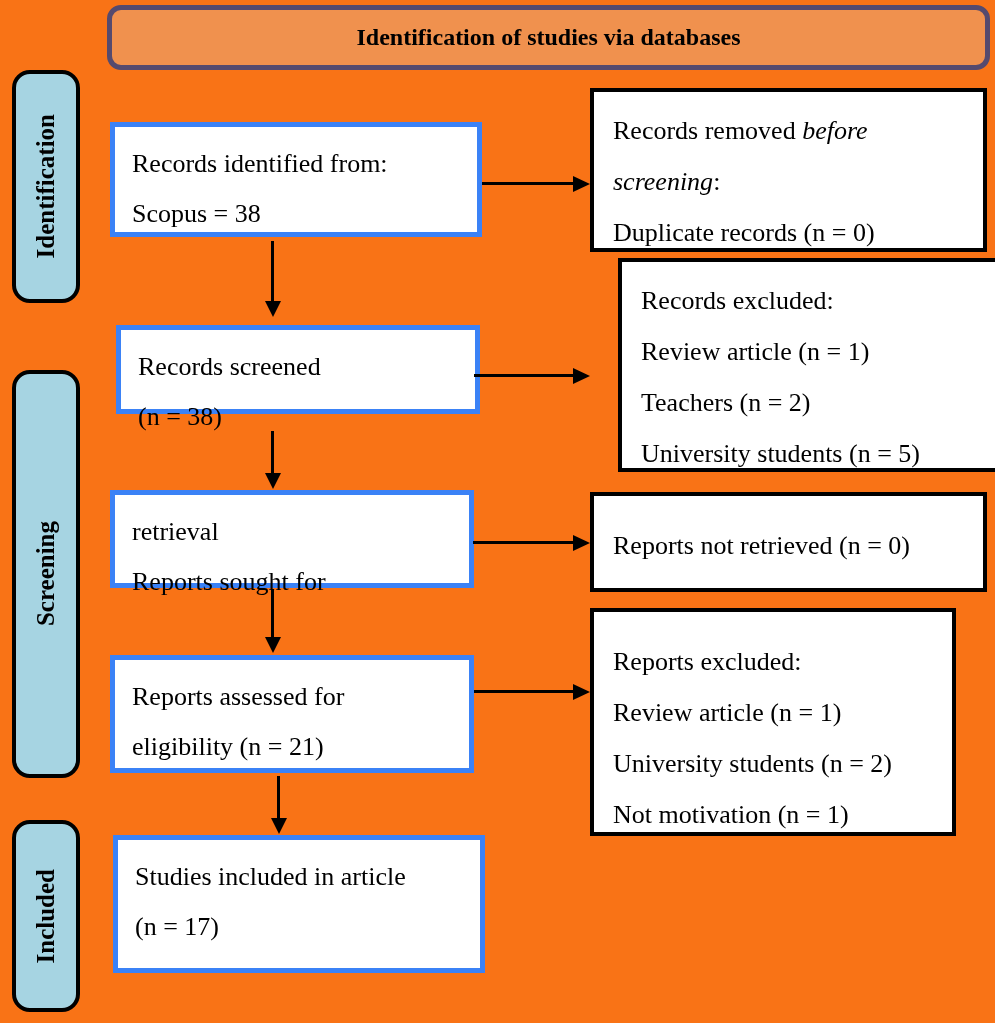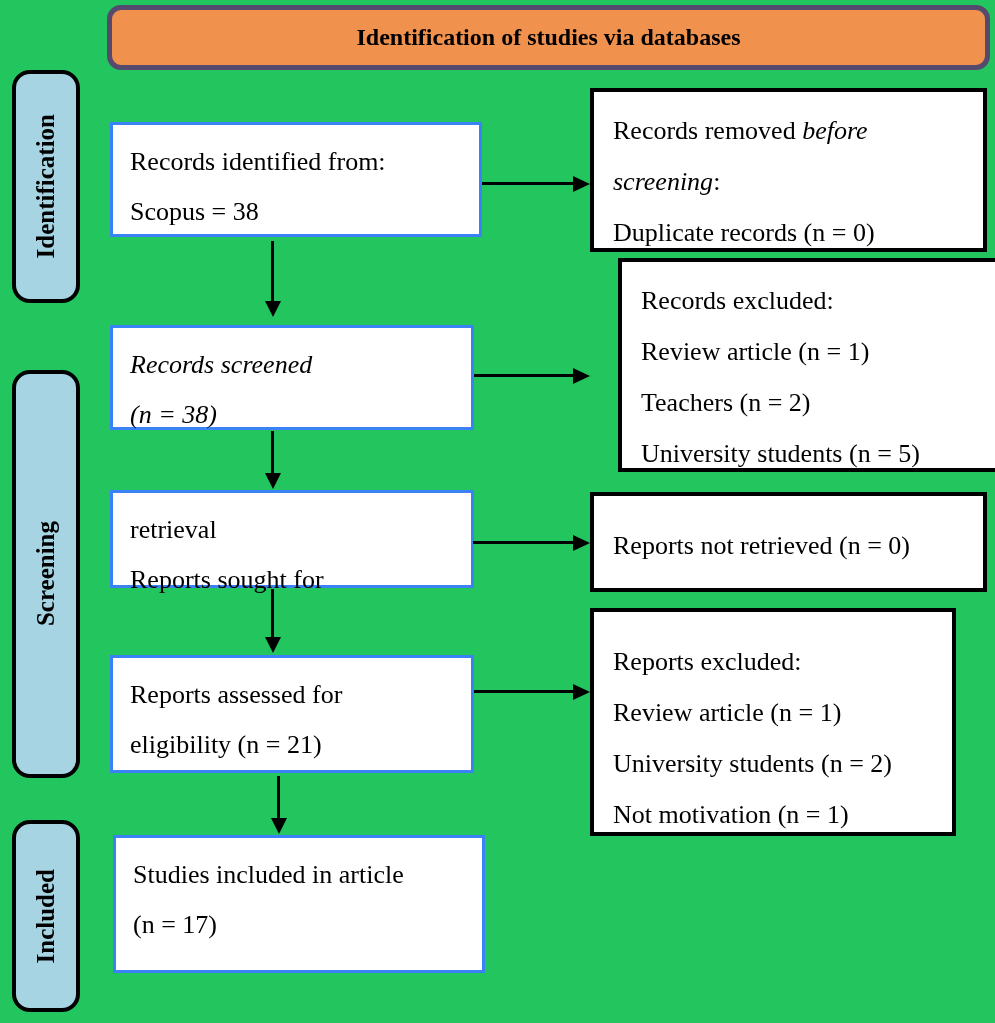--- a/index.html
+++ b/index.html
@@ -1,17 +1,17 @@
 <!DOCTYPE html>
 <html style="--banner-fill: #F0914E; --banner-border: #554A6E; --stage-fill: #A6D4E2;"><head>
 <meta charset="utf-8">
 <style>
   html,body { margin:0; padding:0; background:#fff; }
   .canvas {
-    position:relative; width:995px; height:1023px; background:#22c55e;
+    position:relative; width:995px; height:1023px; background:#f97316;
     font-family:"Liberation Serif", serif; color:#000; overflow:hidden;
   }
   .banner {
     position:absolute; left:107px; top:5px; width:883px; height:65px;
     box-sizing:border-box; border:5px solid var(--banner-border,#554A6E);
     background:var(--banner-fill,#F0914E); border-radius:14px;
     display:flex; align-items:center; justify-content:center;
   }
   .banner span { font-weight:bold; font-size:24px; }
   .stage {
@@ -21,31 +21,31 @@
   }
   .stage .vtext {
     writing-mode:vertical-rl; transform:rotate(180deg);
     font-weight:bold; font-size:25px; white-space:nowrap;
   }
   .stage-identification { top:70px;  height:233px; }
   .stage-screening      { top:370px; height:408px; }
   .stage-included       { top:820px; height:192px; }
   .fbox {
     position:absolute; box-sizing:border-box; background:#fff;
-    border:3px solid #3b82f6; font-size:26px; line-height:50px;
+    border:5px solid #3b82f6; font-size:26px; line-height:50px;
     padding:12px 8px 0 17px;
   }
   .sbox {
     position:absolute; box-sizing:border-box; background:#fff;
     border:4px solid #000; font-size:26px; line-height:51px;
     padding:13px 8px 0 19px;
   }
   .fbox div, .sbox div { white-space:nowrap; }
   .fb-identified { left:110px; top:122px; width:372px; height:115px; }
-  .fb-screened   { left:110px; top:325px; width:364px; height:105px;font-style:italic; }
+  .fb-screened   { left:116px; top:325px; width:364px; height:89px; }
   .fb-sought     { left:110px; top:490px; width:364px; height:98px;  }
   .fb-assessed   { left:110px; top:655px; width:364px; height:118px; }
   .fb-included   { left:113px; top:835px; width:372px; height:138px; }
   .sb-removed       { left:590px; top:88px;  width:397px; height:164px; }
   .sb-rec-excluded  { left:590px; top:258px; width:397px; height:214px;margin-left:28px; }
   .sb-not-retrieved { left:590px; top:492px; width:397px; height:100px; padding-top:24px; }
   .sb-rep-excluded  { left:590px; top:608px; width:366px; height:228px; padding-top:24px; }
   .ha { position:absolute; height:0; border-top:3px solid #000; }
   .ha::after {
     content:""; position:absolute; right:-17px; top:-9px; width:0; height:0;

